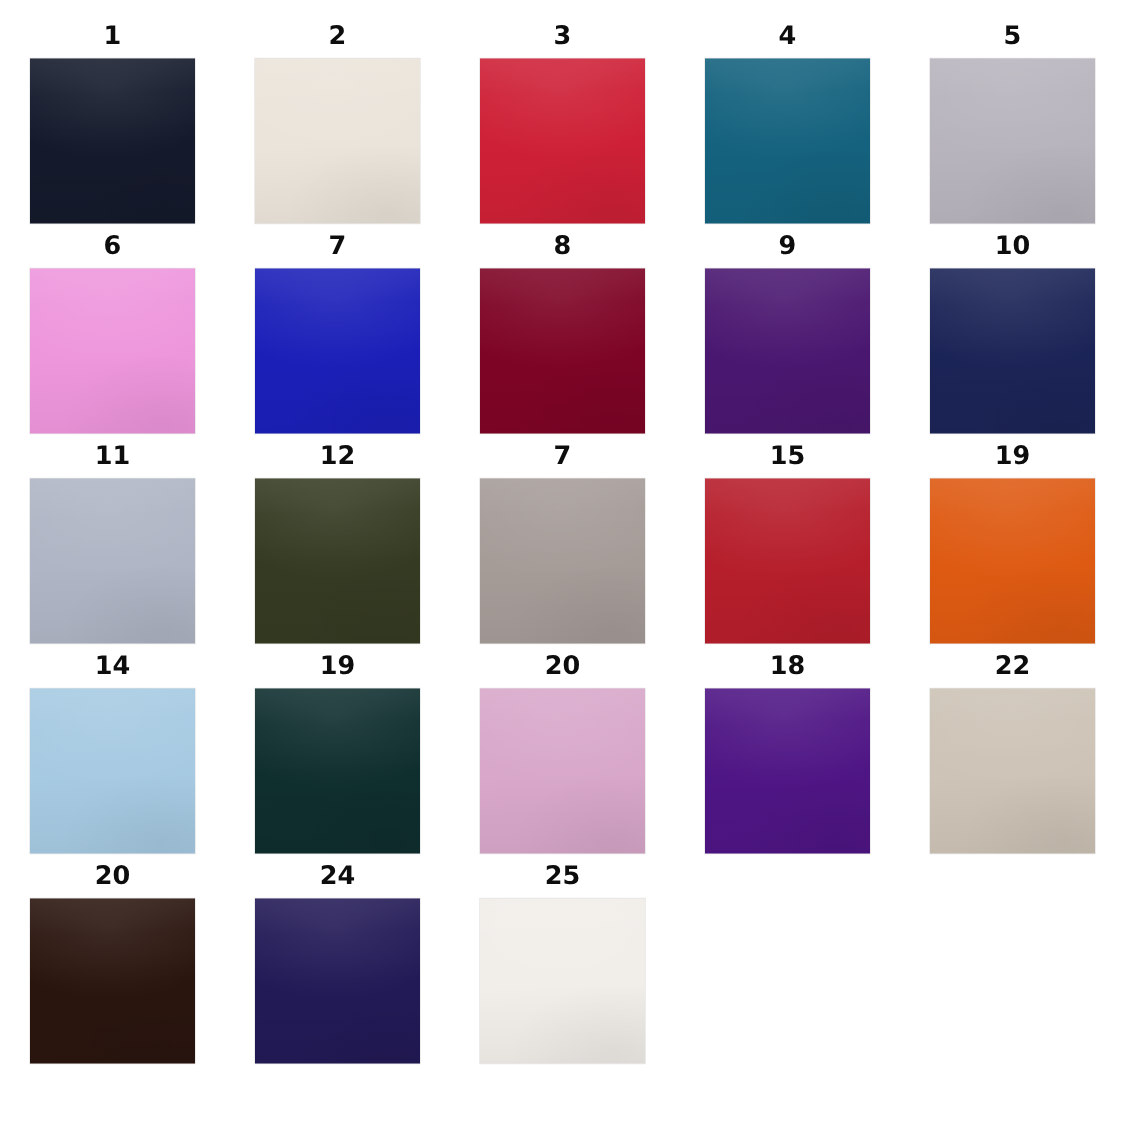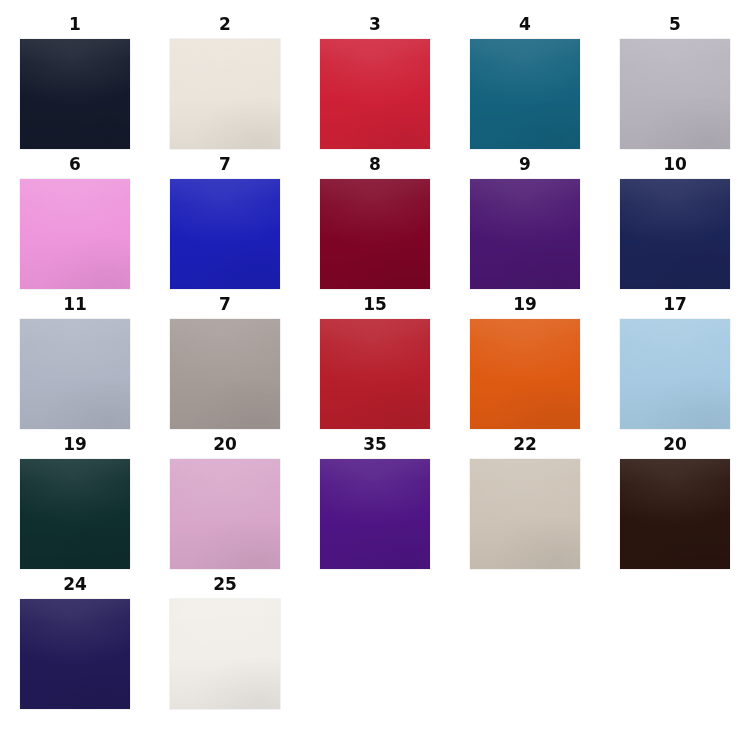--- a/index.html
+++ b/index.html
@@ -126,45 +126,49 @@
       </div>
       <div class="cell">
         <div class="cell-label">10</div>
         <div class="swatch" style="background-color: rgb(27, 36, 86);"></div>
       </div>
       <div class="cell">
         <div class="cell-label">11</div>
         <div class="swatch" style="background-color: rgb(175, 181, 196);"></div>
       </div>
       <div class="cell">
+        <div class="cell-label">12</div>
+        <div class="swatch" style="background-color: rgb(53, 59, 34);"></div>
+      </div>
+      <div class="cell">
         <div class="cell-label">7</div>
         <div class="swatch" style="background-color: rgb(165, 156, 152);"></div>
       </div>
       <div class="cell">
         <div class="cell-label">15</div>
         <div class="swatch" style="background-color: rgb(182, 30, 43);"></div>
       </div>
       <div class="cell">
         <div class="cell-label">19</div>
         <div class="swatch" style="background-color: rgb(222, 90, 18);"></div>
       </div>
       <div class="cell">
-        <div class="cell-label">17</div>
+        <div class="cell-label">14</div>
         <div class="swatch" style="background-color: rgb(166, 202, 226);"></div>
       </div>
       <div class="cell">
         <div class="cell-label">19</div>
         <div class="swatch" style="background-color: rgb(15, 46, 46);"></div>
       </div>
       <div class="cell">
         <div class="cell-label">20</div>
         <div class="swatch" style="background-color: rgb(216, 167, 202);"></div>
       </div>
       <div class="cell">
-        <div class="cell-label">35</div>
+        <div class="cell-label">18</div>
         <div class="swatch" style="background-color: rgb(78, 21, 132);"></div>
       </div>
       <div class="cell">
         <div class="cell-label">22</div>
         <div class="swatch" style="background-color: rgb(205, 195, 182);"></div>
       </div>
       <div class="cell">
         <div class="cell-label">20</div>
         <div class="swatch" style="background-color: rgb(42, 21, 14);"></div>
       </div>

